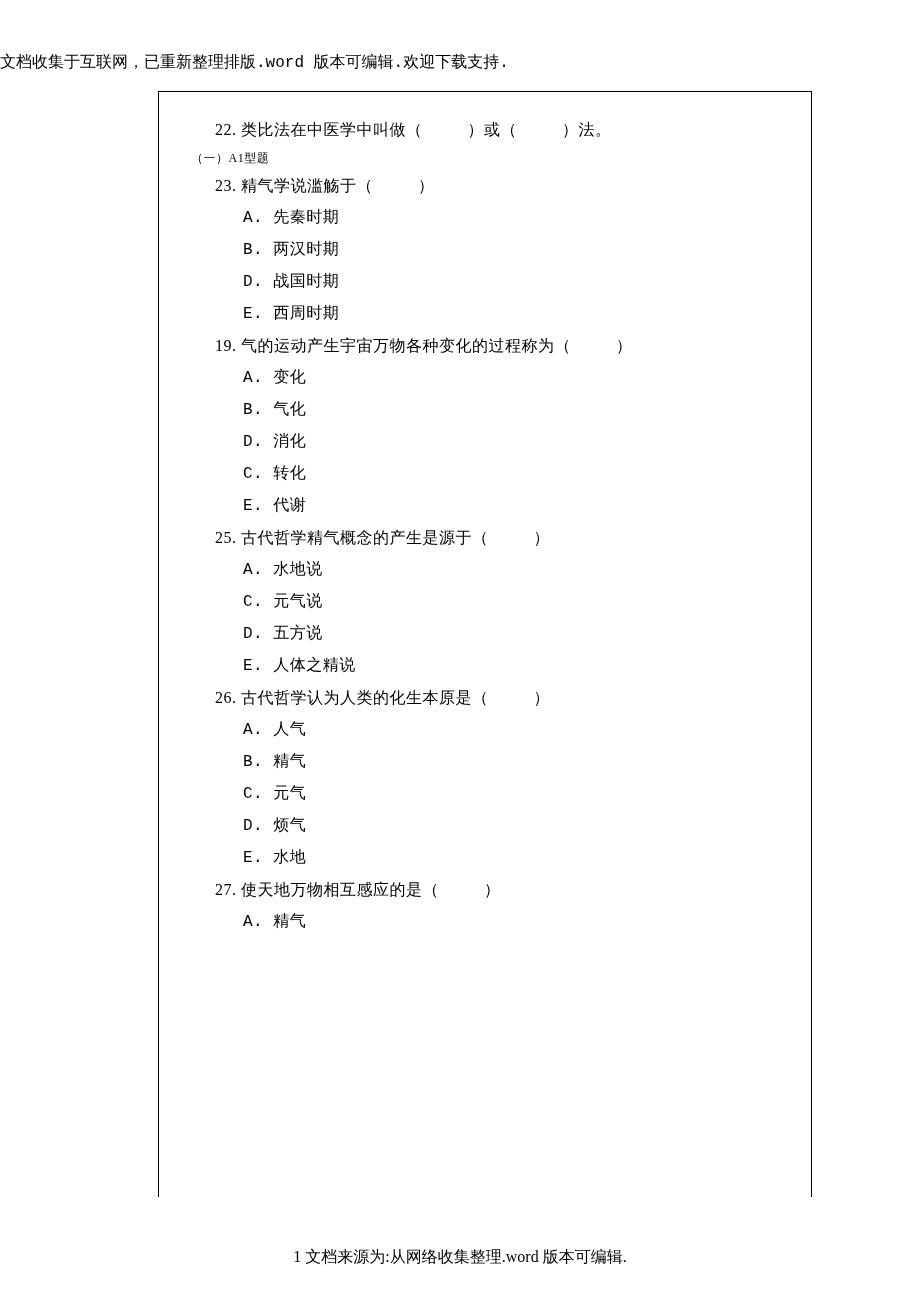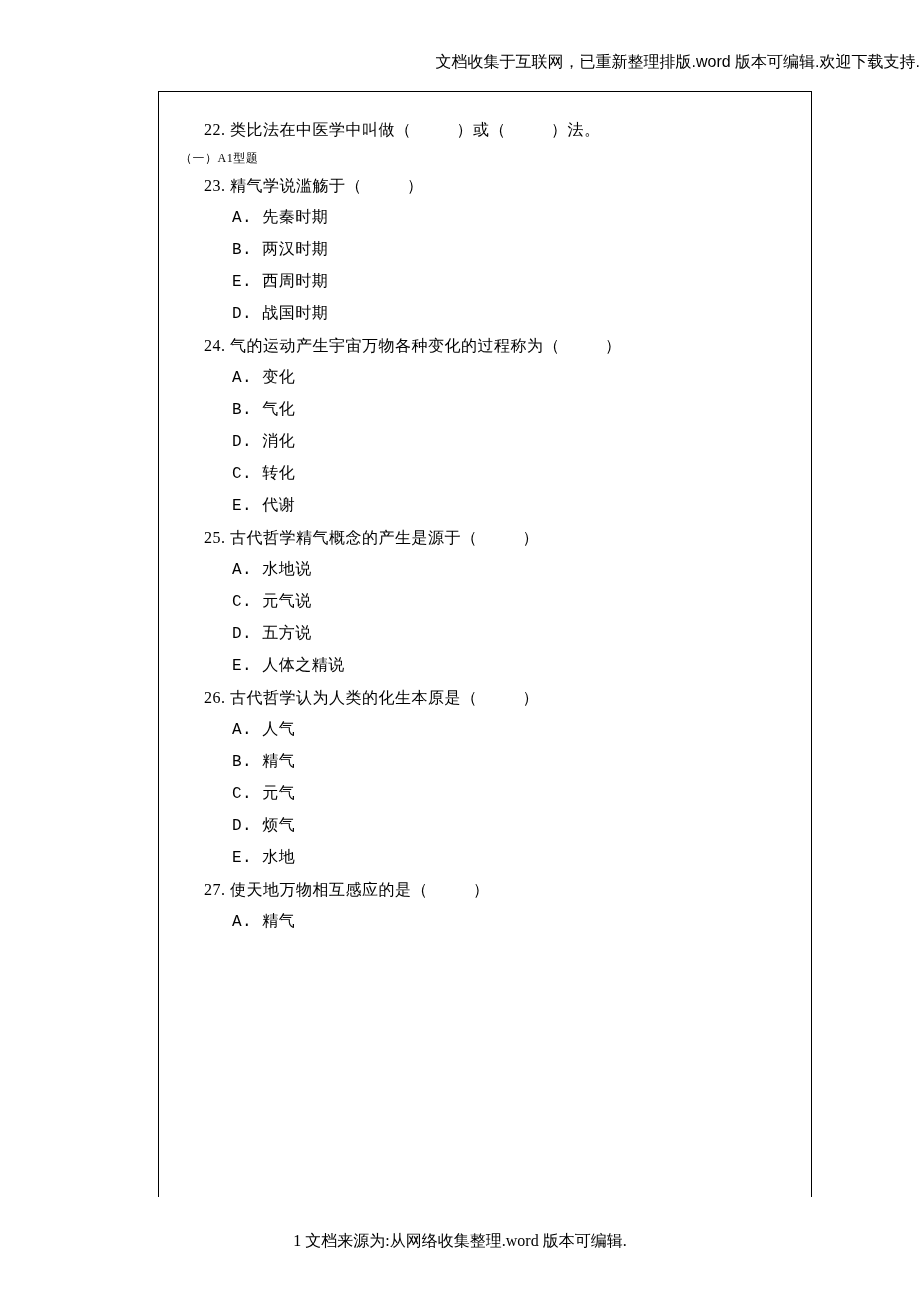--- a/index.html
+++ b/index.html
@@ -5,33 +5,33 @@
   * { margin: 0; padding: 0; box-sizing: border-box; }
   body {
     background: #ffffff;
     font-family: "SimSun", "宋体", serif;
     width: 920px;
     height: 1302px;
     position: relative;
     color: #000;
   }
   .header-note {
-    text-align: right;
+    text-align: left;
     font-size: 16px;
     padding-top: 52px;
     padding-bottom: 18px;
-    font-family: Liberation Sans, sans-serif;
+    font-family: Liberation Mono, monospace;
   }
   .page-frame {
     border-top: 1px solid #000;
     border-left: 1px solid #000;
     border-right: 1px solid #000;
     margin: 0 108px 0 158px;
     height: 1106px;
-    padding: 22px 18px 0 21px;
+    padding: 22px 18px 0 32px;
     overflow: hidden;
   }
   .q-line {
     font-size: 16px;
     line-height: 2.0;
     padding-left: 24px;
     letter-spacing: 0.5px;
   }
   .small-heading {
     font-size: 12px;
@@ -51,21 +51,21 @@
     line-height: 2.0;
     padding-left: 52px;
     letter-spacing: 0.5px;
     font-family: Liberation Mono, monospace;
   }
   .blank {
     display: inline-block;
   }
   .footer-note {
     position: absolute;
-    bottom: 50px;
+    bottom: 34px;
     width: 100%;
     text-align: center;
     font-size: 16px;
     font-family: "SimSun", "宋体", serif;
   }
 </style>
 </head>
 <body>
 
 <div class="header-note">文档收集于互联网，已重新整理排版.word 版本可编辑.欢迎下载支持.</div>
@@ -77,25 +77,25 @@
   </div>
 
 
   <div class="section-heading">（一）A1型题</div>
 
   <div class="q-line">
     <span>23. 精气学说滥觞于（</span><span class="blank">&nbsp;&nbsp;&nbsp;&nbsp;&nbsp;&nbsp;&nbsp;&nbsp;&nbsp;&nbsp;</span><span>）</span>
   </div>
   <div class="option">A. 先秦时期</div>
   <div class="option">B. 两汉时期</div>
+  <div class="option">D. 战国时期</div>
   <div class="option">E. 西周时期</div>
-  <div class="option">D. 战国时期</div>
 
   <div class="q-line">
-    <span>24. 气的运动产生宇宙万物各种变化的过程称为（</span><span class="blank">&nbsp;&nbsp;&nbsp;&nbsp;&nbsp;&nbsp;&nbsp;&nbsp;&nbsp;&nbsp;</span><span>）</span>
+    <span>19. 气的运动产生宇宙万物各种变化的过程称为（</span><span class="blank">&nbsp;&nbsp;&nbsp;&nbsp;&nbsp;&nbsp;&nbsp;&nbsp;&nbsp;&nbsp;</span><span>）</span>
   </div>
   <div class="option">A. 变化</div>
   <div class="option">B. 气化</div>
   <div class="option">D. 消化</div>
   <div class="option">C. 转化</div>
   <div class="option">E. 代谢</div>
 
   <div class="q-line">
     <span>25. 古代哲学精气概念的产生是源于（</span><span class="blank">&nbsp;&nbsp;&nbsp;&nbsp;&nbsp;&nbsp;&nbsp;&nbsp;&nbsp;&nbsp;</span><span>）</span>
   </div>

